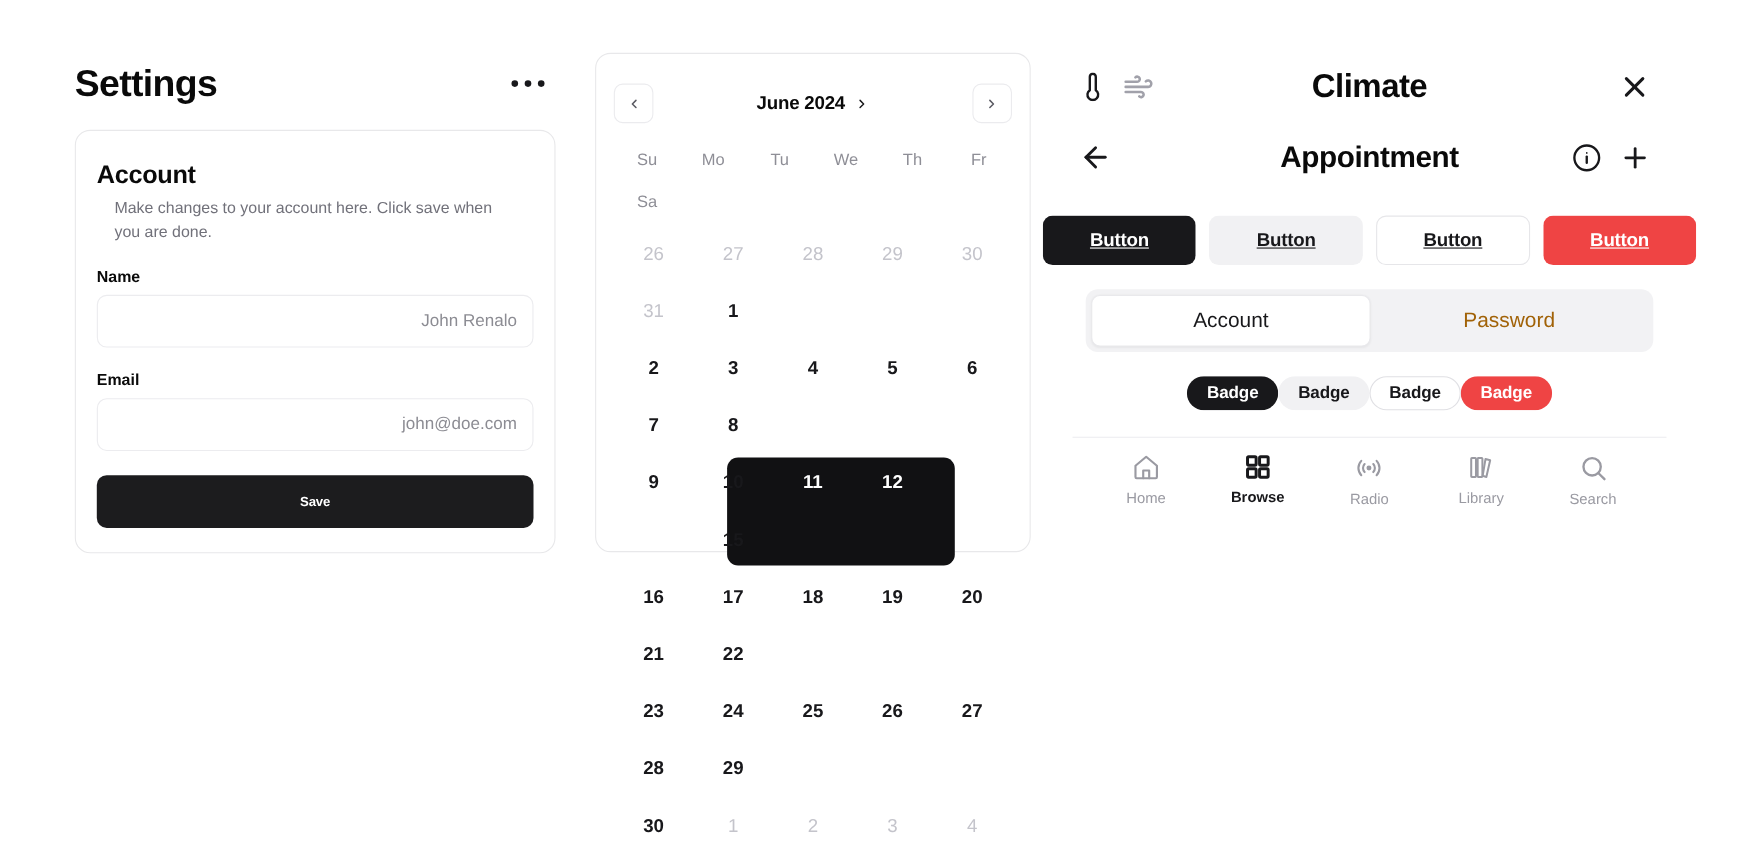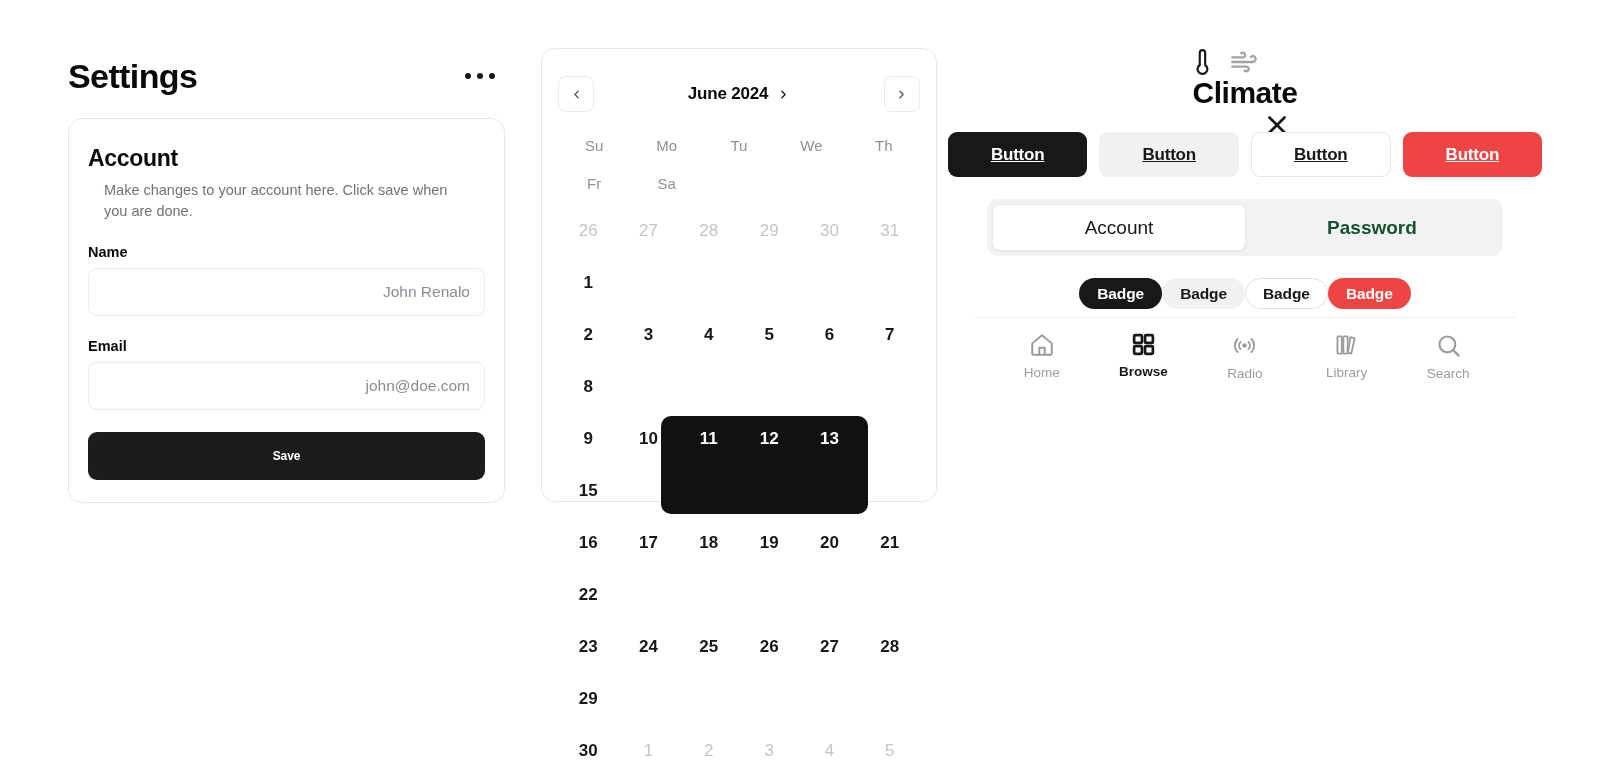--- a/index.html
+++ b/index.html
@@ -62,44 +62,44 @@
   .cal-nav {
     width: 36px; height: 36px; border: 1px solid #ebebee; border-radius: 8px;
     background: #fff; display: flex; align-items: center; justify-content: center;
     cursor: pointer; color: #5b5b63;
   }
   .cal-label {
     display: flex; align-items: center; gap: 9px;
     font-size: 17px; font-weight: 700; letter-spacing: -0.2px; cursor: pointer;
   }
   .cal-grid { margin-top: 14px; }
-  .cal-row { display: grid; grid-template-columns: repeat(5, 1fr); }
+  .cal-row { display: grid; grid-template-columns: repeat(6, 1fr); }
   .cal-dow {
     text-align: center; font-size: 15px; color: #8e8e96;
     height: 38px; line-height: 38px; font-weight: 400;
   }
   .cal-weeks { position: relative; margin-top: 2px; }
-  .cal-week { display: grid; grid-template-columns: repeat(6, 1fr); position: relative; }
+  .cal-week { display: grid; grid-template-columns: repeat(5, 1fr); position: relative; }
   .cal-day {
     height: 52px; display: flex; align-items: center; justify-content: center;
     font-size: 17px; font-weight: 700; color: #18181b; cursor: pointer;
     position: relative; z-index: 2;
   }
   .cal-day.muted { color: #c4c4cb; font-weight: 400; }
   .cal-day.sel { color: #ffffff; }
   .range-pill {
     position: absolute; z-index: 1;
     background: #111113; border-radius: 10px;
     top: 3px; bottom: 3px;
   }
 
   
   .right-col { position: absolute; left: 975px; top: 48px; width: 540px; }
   .climate-row {
-    display: flex; align-items: center; height: 62px; padding: 0 6px; flex-direction: column;
+    display: flex; align-items: center; height: 62px; padding: 0 6px;
   }
   .climate-icons { display: flex; align-items: center; gap: 14px; width: 110px; }
   .climate-title {
     flex: 1; text-align: center; font-size: 30px; font-weight: 700; letter-spacing: -0.5px;
   }
   .climate-right { width: 110px; display: flex; justify-content: flex-end; padding-right: 8px; }
 
   .appt-row { display: flex; align-items: center; height: 62px; padding: 0 6px; margin-top: 2px; }
   .appt-left { width: 110px; display: flex; align-items: center; }
   .appt-title { flex: 1; text-align: center; font-size: 27px; font-weight: 700; letter-spacing: -0.4px; }
@@ -117,41 +117,41 @@
   .btn.outline { background: #fff; color: #18181b; border-color: #e6e6e9; }
   .btn.danger { background: #ef4444; color: #fff; }
 
   .seg {
     margin: 22px auto 0 auto; width: 516px; height: 57px;
     background: #f2f2f4; border-radius: 11px;
     display: flex; align-items: center; padding: 5px;
   }
   .seg-item {
     flex: 1; height: 100%; display: flex; align-items: center; justify-content: center;
-    font-size: 19px; border-radius: 8px; cursor: pointer; color: #14532d; font-weight: 700;
+    font-size: 19px; border-radius: 8px; cursor: pointer; color: #a16207; font-weight: 400;
   }
   .seg-item.active {
     background: #fff; color: #18181b; font-weight: 400;
     border: 1px solid #e9e9ec;
     box-shadow: 0 1px 2px rgba(0,0,0,0.05);
   }
 
   .badge-row { display: flex; justify-content: center; margin-top: 22px; }
   .badge {
     height: 31px; padding: 0 17px; border-radius: 999px;
     font-size: 15.5px; font-weight: 700; display: flex; align-items: center;
     cursor: pointer; border: 1px solid transparent; letter-spacing: -0.1px;
   }
   .badge.dark { background: #18181b; color: #fff; }
   .badge.soft { background: #f1f1f3; color: #18181b; }
   .badge.outline { background: #fff; color: #18181b; border-color: #e0e0e4; }
   .badge.danger { background: #ef4444; color: #fff; }
 
   .tabbar {
-    margin-top: 8px; border-top: 1px solid #ededf0;
+    margin-top: 24px; border-top: 1px solid #ededf0;
     display: flex; padding: 14px 16px 8px 16px;
   }
   .tab {
     flex: 1; display: flex; flex-direction: column; align-items: center; gap: 7px;
     cursor: pointer; color: #9a9aa2;
   }
   .tab .tab-label { font-size: 13.5px; }
   .tab.active { color: #18181b; }
   .tab.active .tab-label { font-weight: 700; }
 
@@ -310,20 +310,46 @@
       <div class="climate-right">
         <span class="icon-btn">
           <svg width="30" height="30" viewBox="0 0 24 24" fill="none" stroke="#18181b" stroke-width="2.2" stroke-linecap="round">
               <line x1="18" y1="6" x2="6" y2="18"></line>
               <line x1="6" y1="6" x2="18" y2="18"></line>
             </svg>
         </span>
       </div>
     </div>
 
+    <div class="appt-row">
+      <div class="appt-left">
+        <span class="icon-btn">
+          <svg width="30" height="30" viewBox="0 0 24 24" fill="none" stroke="#18181b" stroke-width="2.1" stroke-linecap="round" stroke-linejoin="round">
+              <line x1="19" y1="12" x2="5" y2="12"></line>
+              <polyline points="12 19 5 12 12 5"></polyline>
+            </svg>
+        </span>
+      </div>
+      <div class="appt-title">Appointment</div>
+      <div class="appt-right">
+        <span class="icon-btn">
+          <svg width="27" height="27" viewBox="0 0 24 24" fill="none" stroke="#18181b" stroke-width="1.9" stroke-linecap="round" stroke-linejoin="round">
+              <circle cx="12" cy="12" r="10"></circle>
+              <line x1="12" y1="16" x2="12" y2="11"></line>
+              <circle cx="12" cy="8" r="0.7" fill="#18181b" stroke="none"></circle>
+            </svg>
+        </span>
+        <span class="icon-btn">
+          <svg width="29" height="29" viewBox="0 0 24 24" fill="none" stroke="#18181b" stroke-width="2.1" stroke-linecap="round">
+              <line x1="12" y1="5" x2="12" y2="19"></line>
+              <line x1="5" y1="12" x2="19" y2="12"></line>
+            </svg>
+        </span>
+      </div>
+    </div>
 
     <div class="btn-row" id="btn-row">
         <button class="btn dark">Button</button>
         <button class="btn soft">Button</button>
         <button class="btn outline">Button</button>
         <button class="btn danger">Button</button>
       </div>
 
     <div class="seg" id="seg">
         <div class="seg-item active">Account</div>

